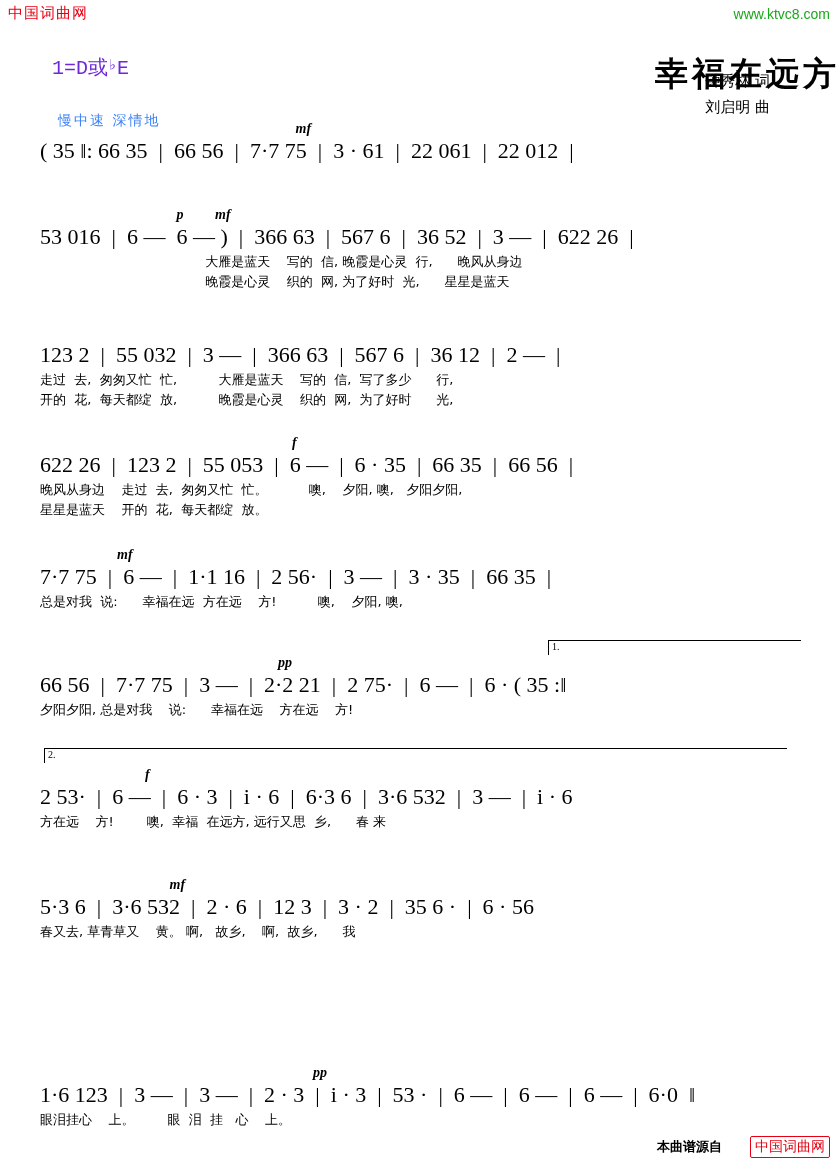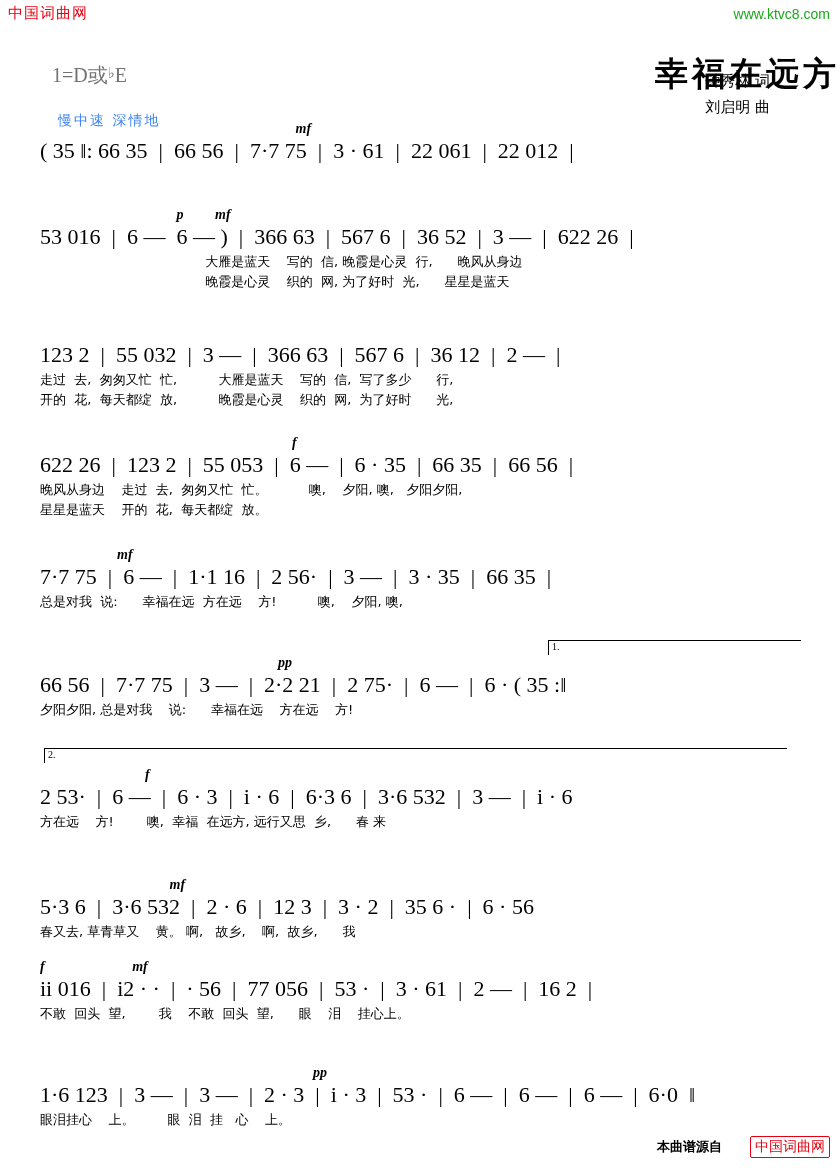--- a/index.html
+++ b/index.html
@@ -53,24 +53,24 @@
     font-size: 14px;
     color: #e60012;
     border: 1px solid #e60012;
     padding: 1px 4px;
     border-radius: 2px;
   }
   
   .key-sig {
     position: absolute;
     left: 52px;
-    top: 62px;
+    top: 54px;
     font-size: 20px;
-    color: #737373;
-    font-family: Liberation Serif, serif;
+    color: #6d28d9;
+    font-family: Liberation Mono, monospace;
   }
   .key-sig .flat {
     font-size: 15px;
     vertical-align: 4px;
   }
   .title {
     position: absolute;
     left: 0; right: 0;
     top: 52px;
     text-align: right;
@@ -221,26 +221,20 @@
     <div class="lyr"></div>
   </div>
 
   <div class="line" style="top:878px">
     <div class="dyn">                                     mf</div>
     <div class="notes">5·3 6  |  3·6 532  |  2 · 6  |  12 3  |  3 · 2  |  35 6 ·  |  6 · 56</div>
     <div class="lyr">春又去, 草青草又    黄。 啊,   故乡,    啊,  故乡,      我</div>
     <div class="lyr"></div>
   </div>
 
-  <div class="line" style="top:960px">
-    <div class="dyn">f                         mf</div>
-    <div class="notes">ii 016  |  i2 · ·  |  · 56  |  77 056  |  53 ·  |  3 · 61  |  2 —  |  16 2  |</div>
-    <div class="lyr">不敢  回头  望,        我    不敢  回头  望,      眼    泪    挂心上。</div>
-    <div class="lyr"></div>
-  </div>
 
   <div class="line" style="top:1066px">
     <div class="dyn">                                                                              pp</div>
     <div class="notes">1·6 123  |  3 —  |  3 —  |  2 · 3  |  i · 3  |  53 ·  |  6 —  |  6 —  |  6 —  |  6·0  ‖</div>
     <div class="lyr">眼泪挂心    上。        眼  泪  挂   心    上。</div>
     <div class="lyr"></div>
   </div>
 
   <div class="wm-bottom-label">本曲谱源自</div>
   <div class="wm-bottom-site">中国词曲网</div>

